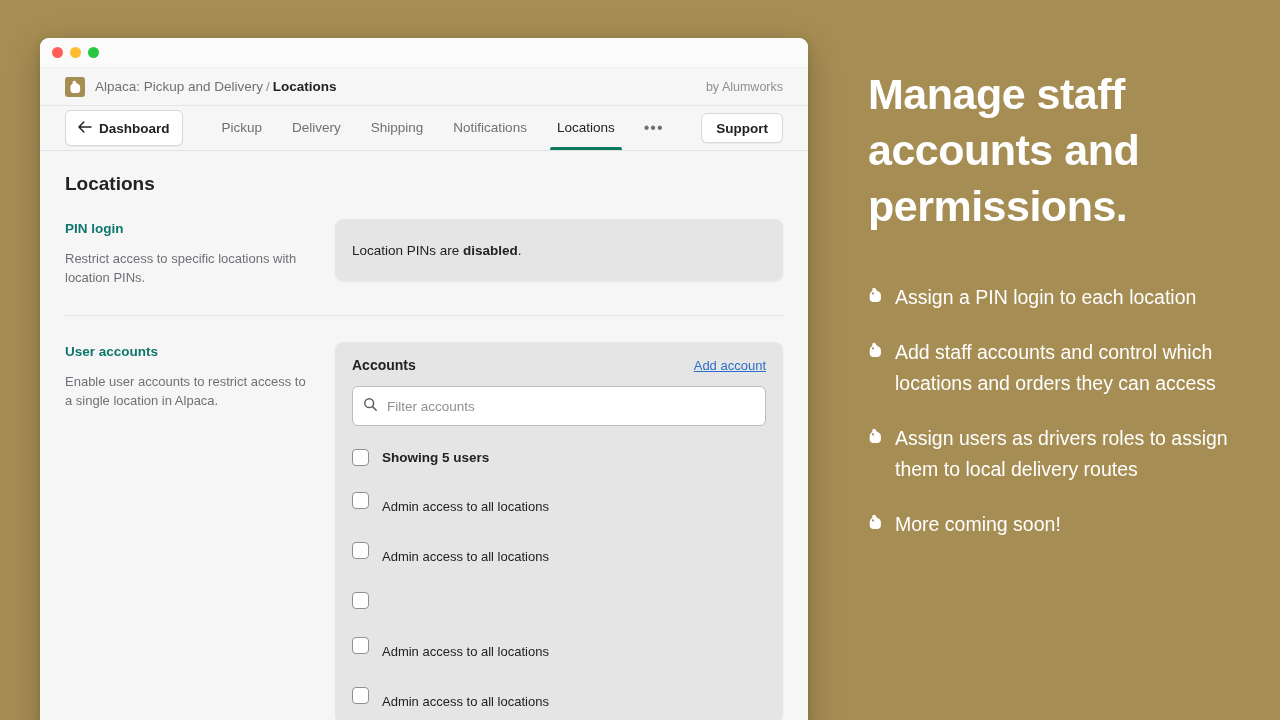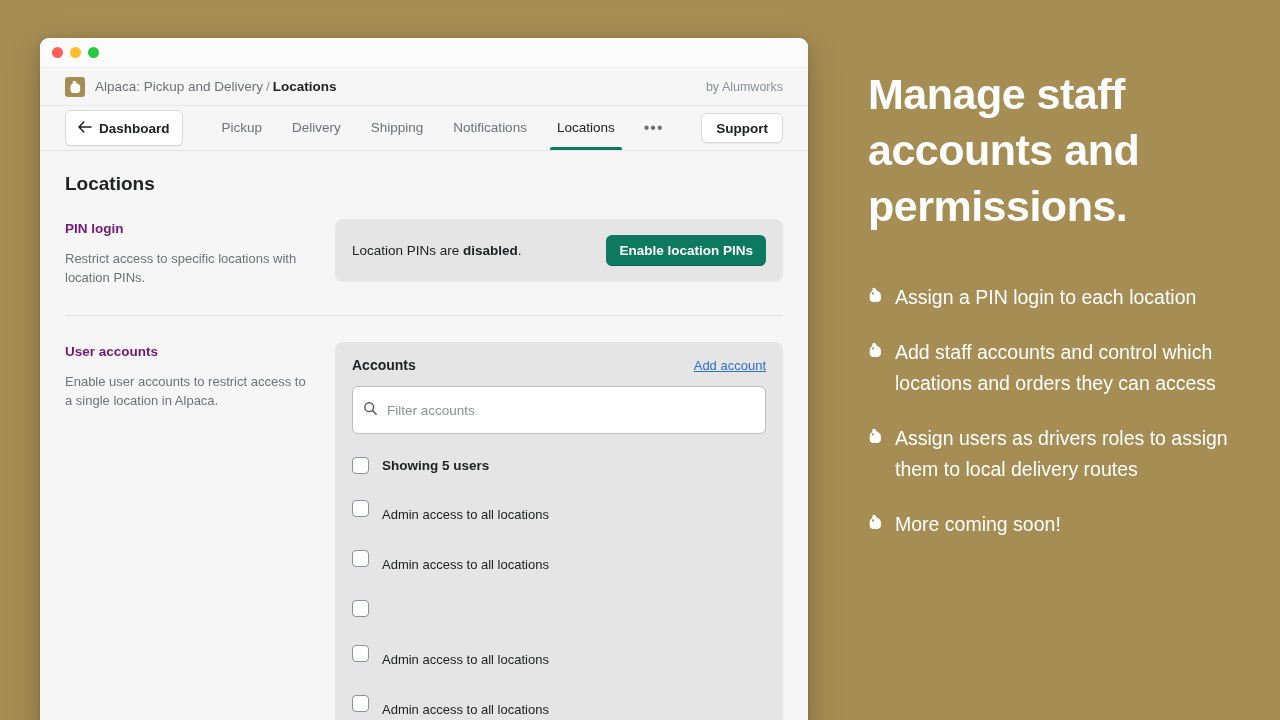--- a/index.html
+++ b/index.html
@@ -200,21 +200,21 @@
     gap: 20px;
   }
   .section-aside {
     width: 250px;
     flex: 0 0 auto;
     padding-top: 2px;
   }
   .section-heading {
     font-size: 13.5px;
     font-weight: bold;
-    color: #701a75;
+    color: #0f766e;
     margin-bottom: 13px;
   }
   .section-desc {
     font-size: 13px;
     line-height: 19px;
     color: #6d7175;
   }
   .section-main { flex: 1 1 auto; }
 
   .card {
@@ -269,21 +269,21 @@
   }
   .add-account {
     margin-left: auto;
     font-size: 13px;
     color: #2c6ecb;
     text-decoration: underline;
     cursor: pointer;
   }
   .filter-wrap { padding: 13px 16px 14px 16px; }
   .filter-box {
-    height: 48px;
+    height: 40px;
     border: 1px solid #babec3;
     border-radius: 6px;
     display: flex;
     align-items: center;
     padding: 16px 10px;
     background: #ffffff;
   }
   .filter-box svg { flex: 0 0 auto; }
   .filter-input {
     border: none;
@@ -429,21 +429,20 @@
     <div class="page-title">Locations</div>
 
     <div class="section">
       <div class="section-aside">
         <div class="section-heading">PIN login</div>
         <div class="section-desc">Restrict access to specific locations with location PINs.</div>
       </div>
       <div class="section-main">
         <div class="card pin-card">
           <span class="pin-status"><span>Location PINs are </span><b>disabled</b><span>.</span></span>
-          <button class="enable-btn">Enable location PINs</button>
         </div>
       </div>
     </div>
 
     <hr class="divider">
 
     <div class="section">
       <div class="section-aside">
         <div class="section-heading">User accounts</div>
         <div class="section-desc">Enable user accounts to restrict access to a single location in Alpaca.</div>

